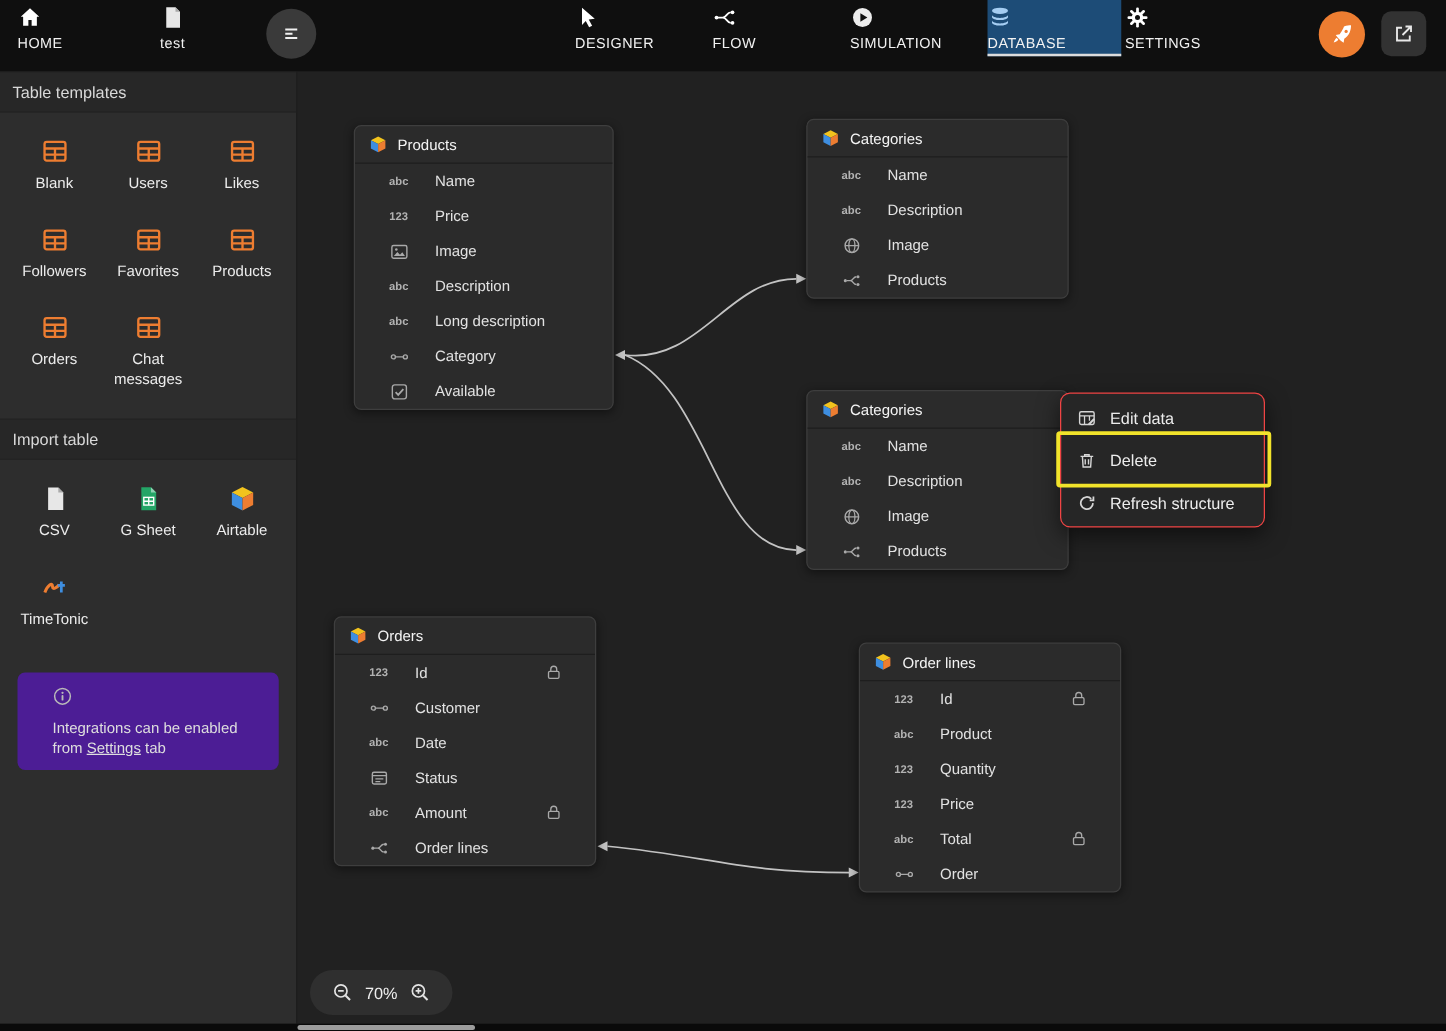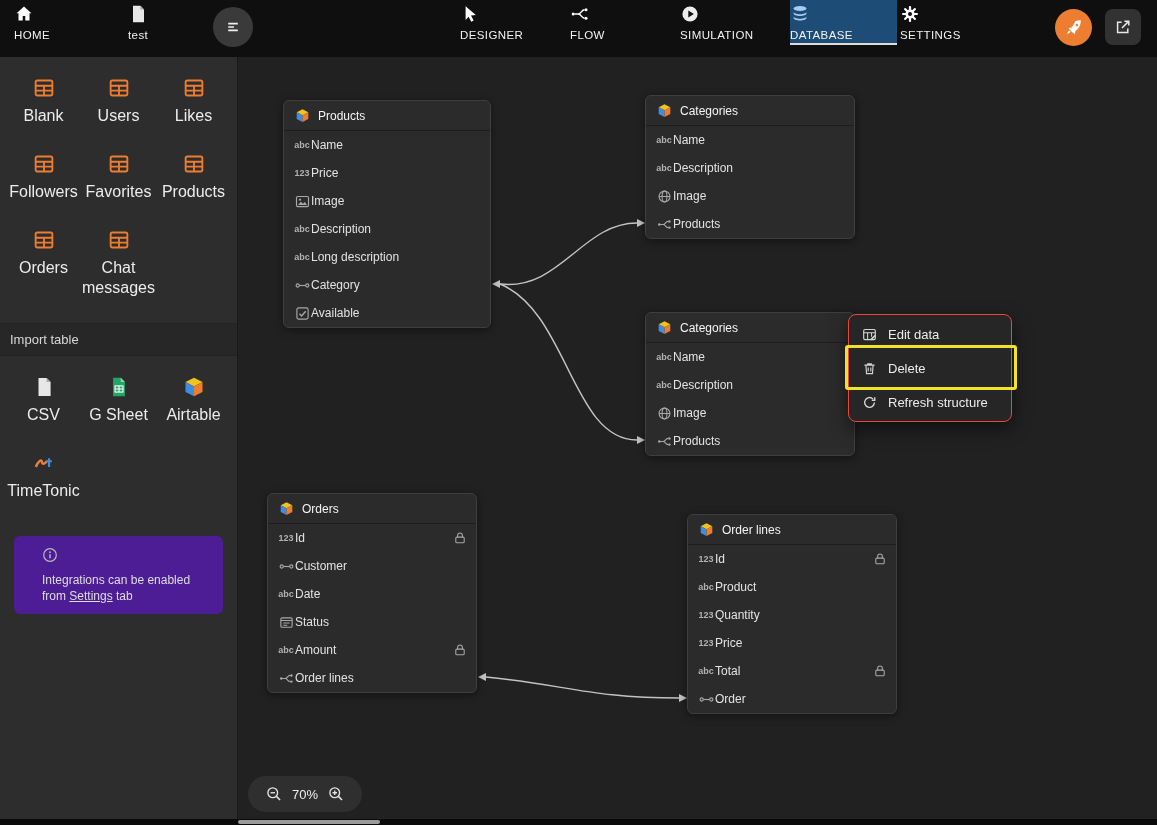--- a/index.html
+++ b/index.html
@@ -15,34 +15,34 @@
   .circbtn,.rocketbtn,.sqbtn{position:absolute;display:flex;align-items:center;justify-content:center;cursor:pointer;}
   .circbtn{width:40px;height:40px;border-radius:50%;background:#3a3a3a;}
   .rocketbtn{width:37px;height:37px;border-radius:50%;background:#ed7d31;}
   .sqbtn{width:36px;height:36px;border-radius:8px;background:#323232;color:#e8e8e8;}
 
   
   .sidebar{position:absolute;left:0;top:57px;width:238px;height:762px;background:#2d2d2d;border-right:1px solid #191919;z-index:5;}
   .ssec{height:33px;line-height:32px;padding-left:10px;background:#272727;border-top:1px solid #232323;border-bottom:1px solid #232323;font-size:13px;color:#d8d8d8;}
   .tplgrid{display:grid;grid-template-columns:repeat(3,1fr);row-gap:26px;padding:20px 6px 24px;}
   .tpl{display:flex;flex-direction:column;align-items:center;gap:7px;cursor:pointer;text-align:center;}
-  .tpl-l{font-size:16px;color:#ececec;line-height:1.3;}
+  .tpl-l{font-size:12px;color:#ececec;line-height:1.3;}
   .note{margin:10px 14px;background:#4c1d95;border-radius:6px;padding:10px 28px;display:flex;gap:9px;align-items:flex-start;font-size:12px;color:#dedede;line-height:1.35;flex-direction:column;}
   .note svg{flex:0 0 16px;margin-top:1px;color:#b9b9b9;}
   .slink{text-decoration:underline;color:#dedede;cursor:pointer;}
 
   
   .canvas{position:absolute;left:238px;top:57px;width:919px;height:768px;}
   .links{position:absolute;left:0;top:0;z-index:1;}
   .links path{stroke:#c3c3c3;stroke-width:1.4;fill:none;}
   .links polygon{fill:#c3c3c3;}
   .tcard{position:absolute;z-index:2;background:#2b2b2b;border:1px solid #3e3e3e;border-radius:6px;box-shadow:0 2px 8px rgba(0,0,0,.45);}
   .thd{height:30px;display:flex;align-items:center;gap:7px;padding:0 9px;border-bottom:1px solid #1e1e1e;cursor:grab;}
   .ttitle{font-size:12px;color:#f4f4f4;}
-  .trow{height:28px;display:flex;align-items:center;gap:0;padding:0 9px;font-size:12px;color:#e2e2e2;}
+  .trow{height:28px;display:flex;align-items:center;gap:20px;padding:0 26px;font-size:12px;color:#e2e2e2;}
   .islot{flex:0 0 18px;display:flex;align-items:center;justify-content:center;}
   .gicon{font-size:9px;font-weight:bold;color:#b2b2b2;}
   .ficolor{color:#a9a9a9;}
   .micolor{color:#d6d6d6;}
   .lock{margin-left:auto;}
 
   
   .cmenu{position:absolute;left:610px;top:257px;width:164px;z-index:5;background:#262626;border:1px solid #ef4444;border-radius:8px;padding:2px 0;box-shadow:0 6px 18px rgba(0,0,0,.55);}
   .mi{height:34px;display:flex;align-items:center;gap:11px;padding:0 13px;font-size:13px;color:#ececec;cursor:pointer;}
   .yhl{position:absolute;left:607px;top:288px;width:172px;height:45px;border:3px solid #f1e32b;border-radius:3px;z-index:6;pointer-events:none;}
@@ -251,20 +251,23 @@
       </svg>
   </div>
   <div class="sqbtn" style="left:1105px;top:9px">
     <svg class="i20">
         <use href="#ic-external"></use>
       </svg>
   </div>
 </div>
 
 <div class="sidebar">
+  <div class="ssec">
+    <span>Table templates</span>
+  </div>
   <div class="tplgrid">
     <div class="tpl">
       <svg class="i22">
           <use href="#ic-grid"></use>
         </svg>
       <span class="tpl-l">Blank</span>
     </div>
     <div class="tpl">
       <svg class="i22">
           <use href="#ic-grid"></use>

